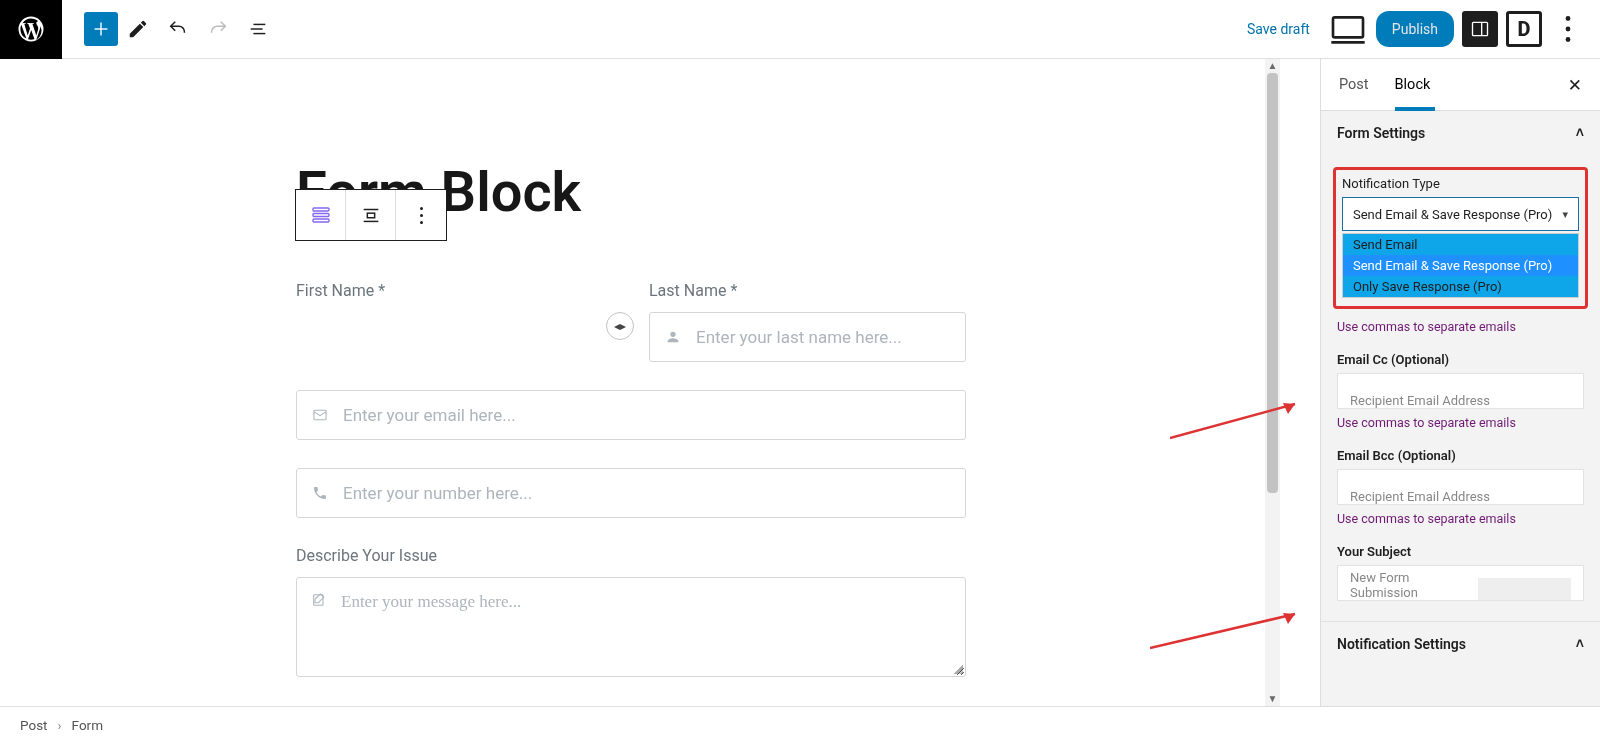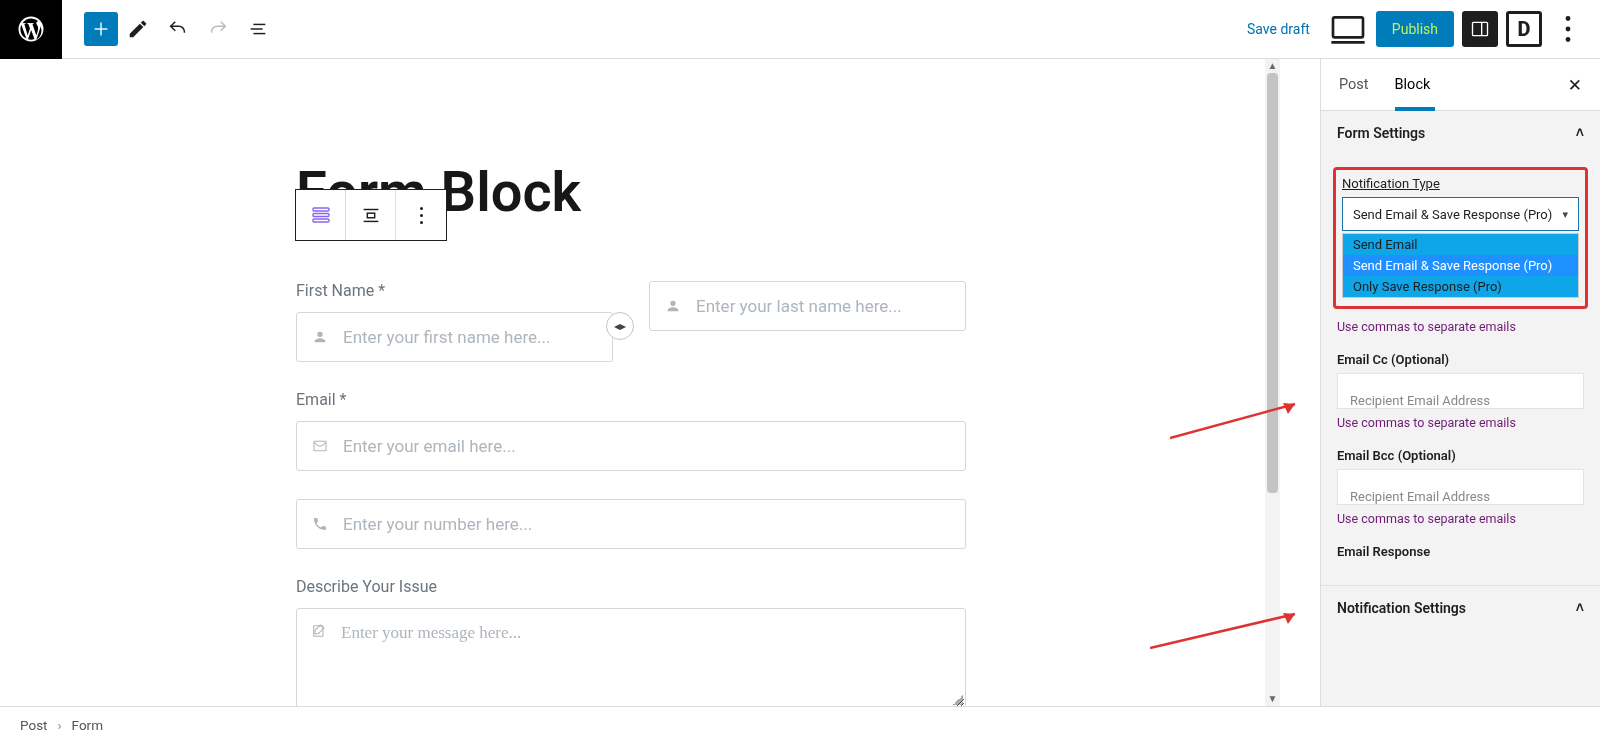--- a/index.html
+++ b/index.html
@@ -25,21 +25,21 @@
   .wp-logo svg{width:30px;height:30px;fill:#fff;}
   .top-left{display:flex;align-items:center;gap:0;margin-left:22px;height:100%;}
   .add-btn{width:34px;height:34px;background:var(--wp-blue);display:flex;align-items:center;justify-content:center;border-radius:3px;}
   .add-btn svg{width:22px;height:22px;stroke:#fff;stroke-width:1.5;fill:none;}
   .tool-btn{width:40px;height:59px;display:flex;align-items:center;justify-content:center;color:#1e1e1e;}
   .tool-btn.dim{color:#bbb;}
   .tool-btn svg{width:22px;height:22px;}
   .top-right{margin-left:auto;display:flex;align-items:center;gap:8px;padding-right:14px;height:100%;}
   .save-draft{color:var(--wp-blue2);font-size:14px;padding:8px 10px;cursor:pointer;}
   .icon-btn{width:40px;height:40px;display:flex;align-items:center;justify-content:center;color:#1e1e1e;}
-  .publish-btn{background:var(--wp-blue);color:#bef264;font-size:14px;padding:10px 16px;border-radius:3px;}
+  .publish-btn{background:var(--wp-blue);color:#e5e5e5;font-size:14px;padding:10px 16px;border-radius:13px;}
   .black-sq{width:36px;height:36px;background:#1e1e1e;border-radius:3px;display:flex;align-items:center;justify-content:center;color:#fff;}
   .d-icon{width:36px;height:36px;border-radius:3px;background:#fff;display:flex;align-items:center;justify-content:center;color:#1e1e1e;font-weight:800;font-size:20px;border:3px solid #1e1e1e;}
   .kebab{width:36px;height:36px;display:flex;align-items:center;justify-content:center;color:#1e1e1e;}
 
   
   .canvas{position:absolute;left:0;right:320px;top:59px;bottom:36px;overflow:hidden;background:#fff;}
   .canvas-scroll{position:absolute;top:0;right:0;bottom:0;width:15px;display:flex;flex-direction:column;align-items:center;}
   .scroll-caret{font-size:10px;color:#6a6a6a;height:14px;line-height:14px;width:100%;text-align:center;background:#f3f3f3;}
   .scroll-track{flex:1;width:100%;background:#f3f3f3;position:relative;}
   .scroll-thumb{position:absolute;left:2px;right:2px;top:0;height:420px;background:#c3c3c3;border-radius:4px;}
@@ -71,21 +71,21 @@
   .sb-tab{font-size:14.5px;color:#555;padding:16px 0;}
   .sb-tab.active{color:#000;}
   .tab-underline{position:absolute;bottom:-1px;height:4px;background:var(--wp-blue);left:74px;width:40px;}
   .sb-close{margin-left:auto;font-size:17px;color:#1e1e1e;}
   .sb-body{flex:1;overflow:auto;background:var(--panel-bg);font-size:13px;}
   .panel-hd{height:44px;display:flex;align-items:center;padding:0 16px;font-weight:600;color:#1e1e1e;font-size:14px;background:#f3f3f3;}
   .panel-hd .chev{margin-left:auto;}
   .panel-content{padding:14px 16px 20px;}
   .redbox{border:3px solid var(--arrow-red);border-radius:4px;margin:-2px -4px 10px;padding:6px 6px 8px;position:relative;}
   .lbl{font-size:13px;color:#1e1e1e;margin-bottom:6px;font-weight:600;}
-  .lbl.plain{font-weight:400;text-decoration:underline;}
+  .lbl.plain{font-weight:400;}
   .select{height:34px;border:1.5px solid #1b6fa8;background:#fff;display:flex;align-items:center;padding:0 10px;font-size:13px;color:#1e1e1e;position:relative;}
   .select .caret{margin-left:auto;font-size:11px;color:#444;}
   .dd-list{margin-top:2px;border:1px solid #ccc;background:#0ea5e9;}
   .dd-opt{padding:3px 10px;font-size:13px;color:#1e1e1e;cursor:default;}
   .dd-opt.sel{background:var(--sel-blue);color:#fff;}
   .help{font-size:12.5px;color:#701a75;margin:6px 0 18px;}
   .tinput{height:36px;border:1px solid #e2e2e2;background:#fff;padding:0 12px;display:flex;align-items:flex-end;color:#888;font-size:13px;}
   .tinput .tail{width:100px;height:22px;background:#eee;margin-left:6px;}
   .confirm-hd{border-top:1px solid #e1e1e1;}
 
@@ -190,42 +190,34 @@
           <span></span>
     </div>
   </div>
 
   <div class="divider-handle">◂▸</div>
 
   <div class="form-area">
     <div class="row">
       <div class="fld">
         <div class="flabel">First Name *</div>
-        <div class="finput">
-          <span class="icon">
-            <svg viewBox="0 0 24 24" width="16" height="16" fill="currentColor">
-                  <path d="M12 12a4 4 0 1 0-4-4 4 4 0 0 0 4 4zm0 2c-3 0-8 1.5-8 4.5V20h16v-1.5c0-3-5-4.5-8-4.5z"></path>
-                </svg>
-          </span>
-          <span class="ph">Enter your first name here...</span>
-        </div>
       </div>
       <div class="fld">
+        <div class="flabel">Last Name *</div>
         <div class="finput">
           <span class="icon">
             <svg viewBox="0 0 24 24" width="16" height="16" fill="currentColor">
                   <path d="M12 12a4 4 0 1 0-4-4 4 4 0 0 0 4 4zm0 2c-3 0-8 1.5-8 4.5V20h16v-1.5c0-3-5-4.5-8-4.5z"></path>
                 </svg>
           </span>
           <span class="ph">Enter your last name here...</span>
         </div>
       </div>
     </div>
     <div class="gap"></div>
-    <div class="flabel">Email *</div>
     <div class="finput">
       <span class="icon">
         <svg viewBox="0 0 24 24" width="16" height="16" fill="none" stroke="currentColor" stroke-width="1.6">
               <rect x="3" y="5" width="18" height="14" rx="1"></rect>
               <path d="M3 7l9 6 9-6"></path>
             </svg>
       </span>
       <span class="ph">Enter your email here...</span>
     </div>
     <div class="gap"></div>
@@ -293,21 +285,25 @@
         <span>Recipient Email Address</span>
       </div>
       <div class="help">Use commas to separate emails</div>
 
       <div class="lbl">Email Bcc (Optional)</div>
       <div class="tinput">
         <span>Recipient Email Address</span>
       </div>
       <div class="help">Use commas to separate emails</div>
 
-      <div class="lbl">Email Response</div>
+      <div class="lbl">Your Subject</div>
+      <div class="tinput">
+        <span>New Form Submission</span>
+        <span class="tail"></span>
+      </div>
     </div>
     <div class="panel-hd confirm-hd">
       <span>Notification Settings</span>
       <span class="chev">˄</span>
     </div>
   </div>
 </div>
 
 <div class="arrow" style="left:1170px;top:400px;width:140px;height:40px;">
   <svg width="140" height="40">

